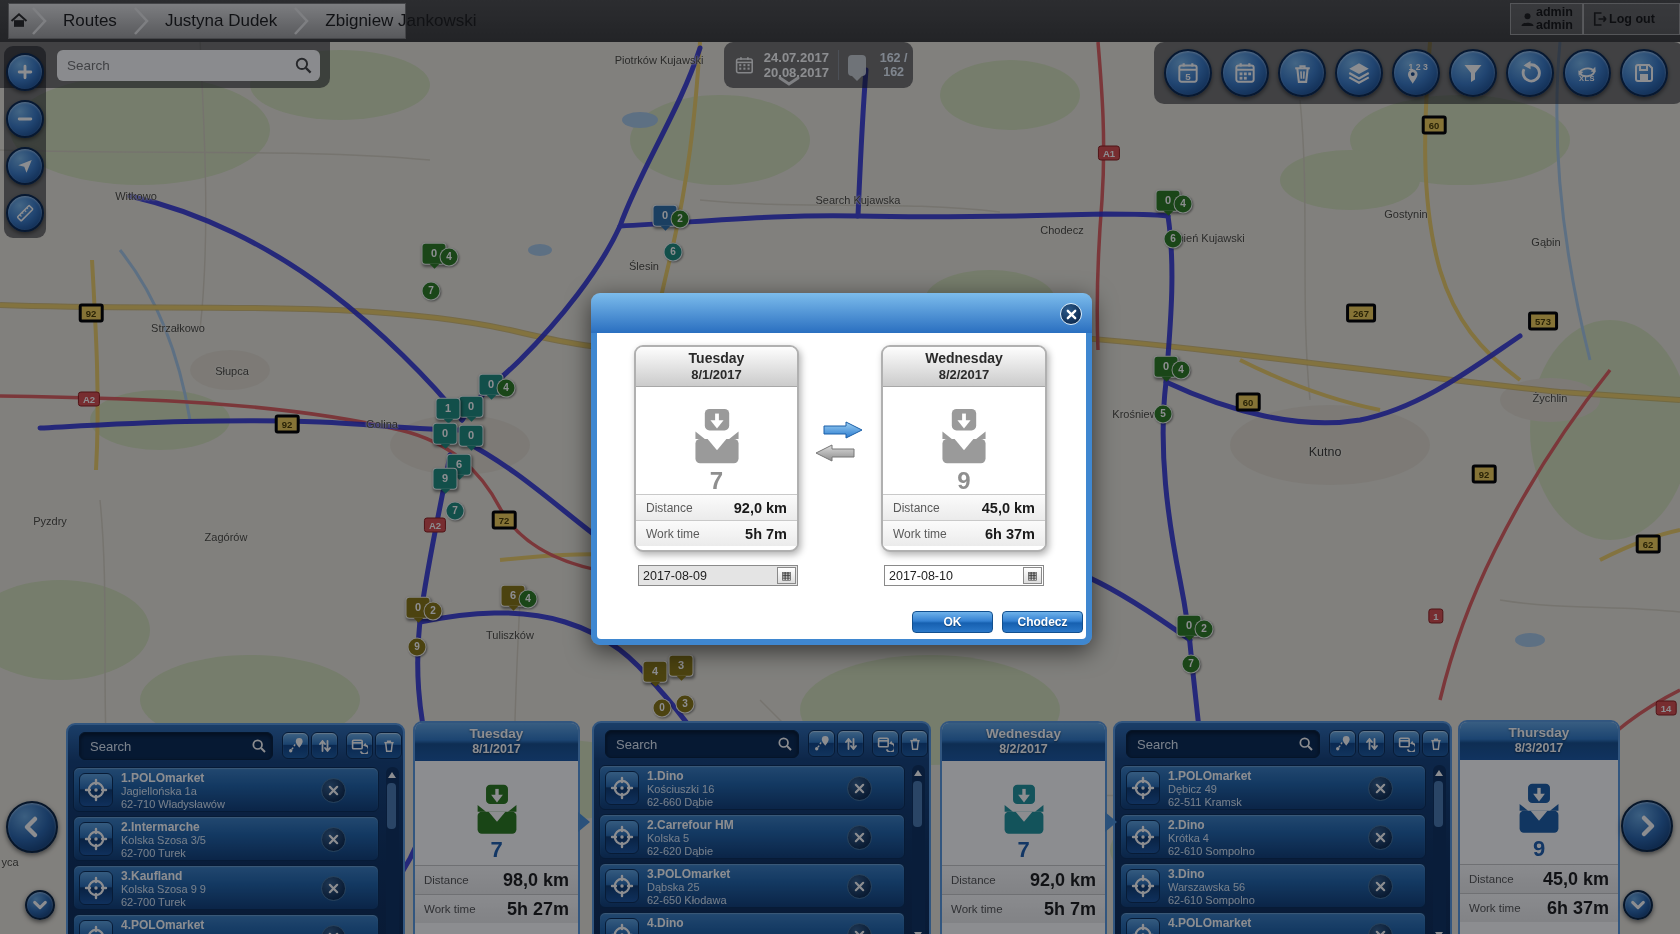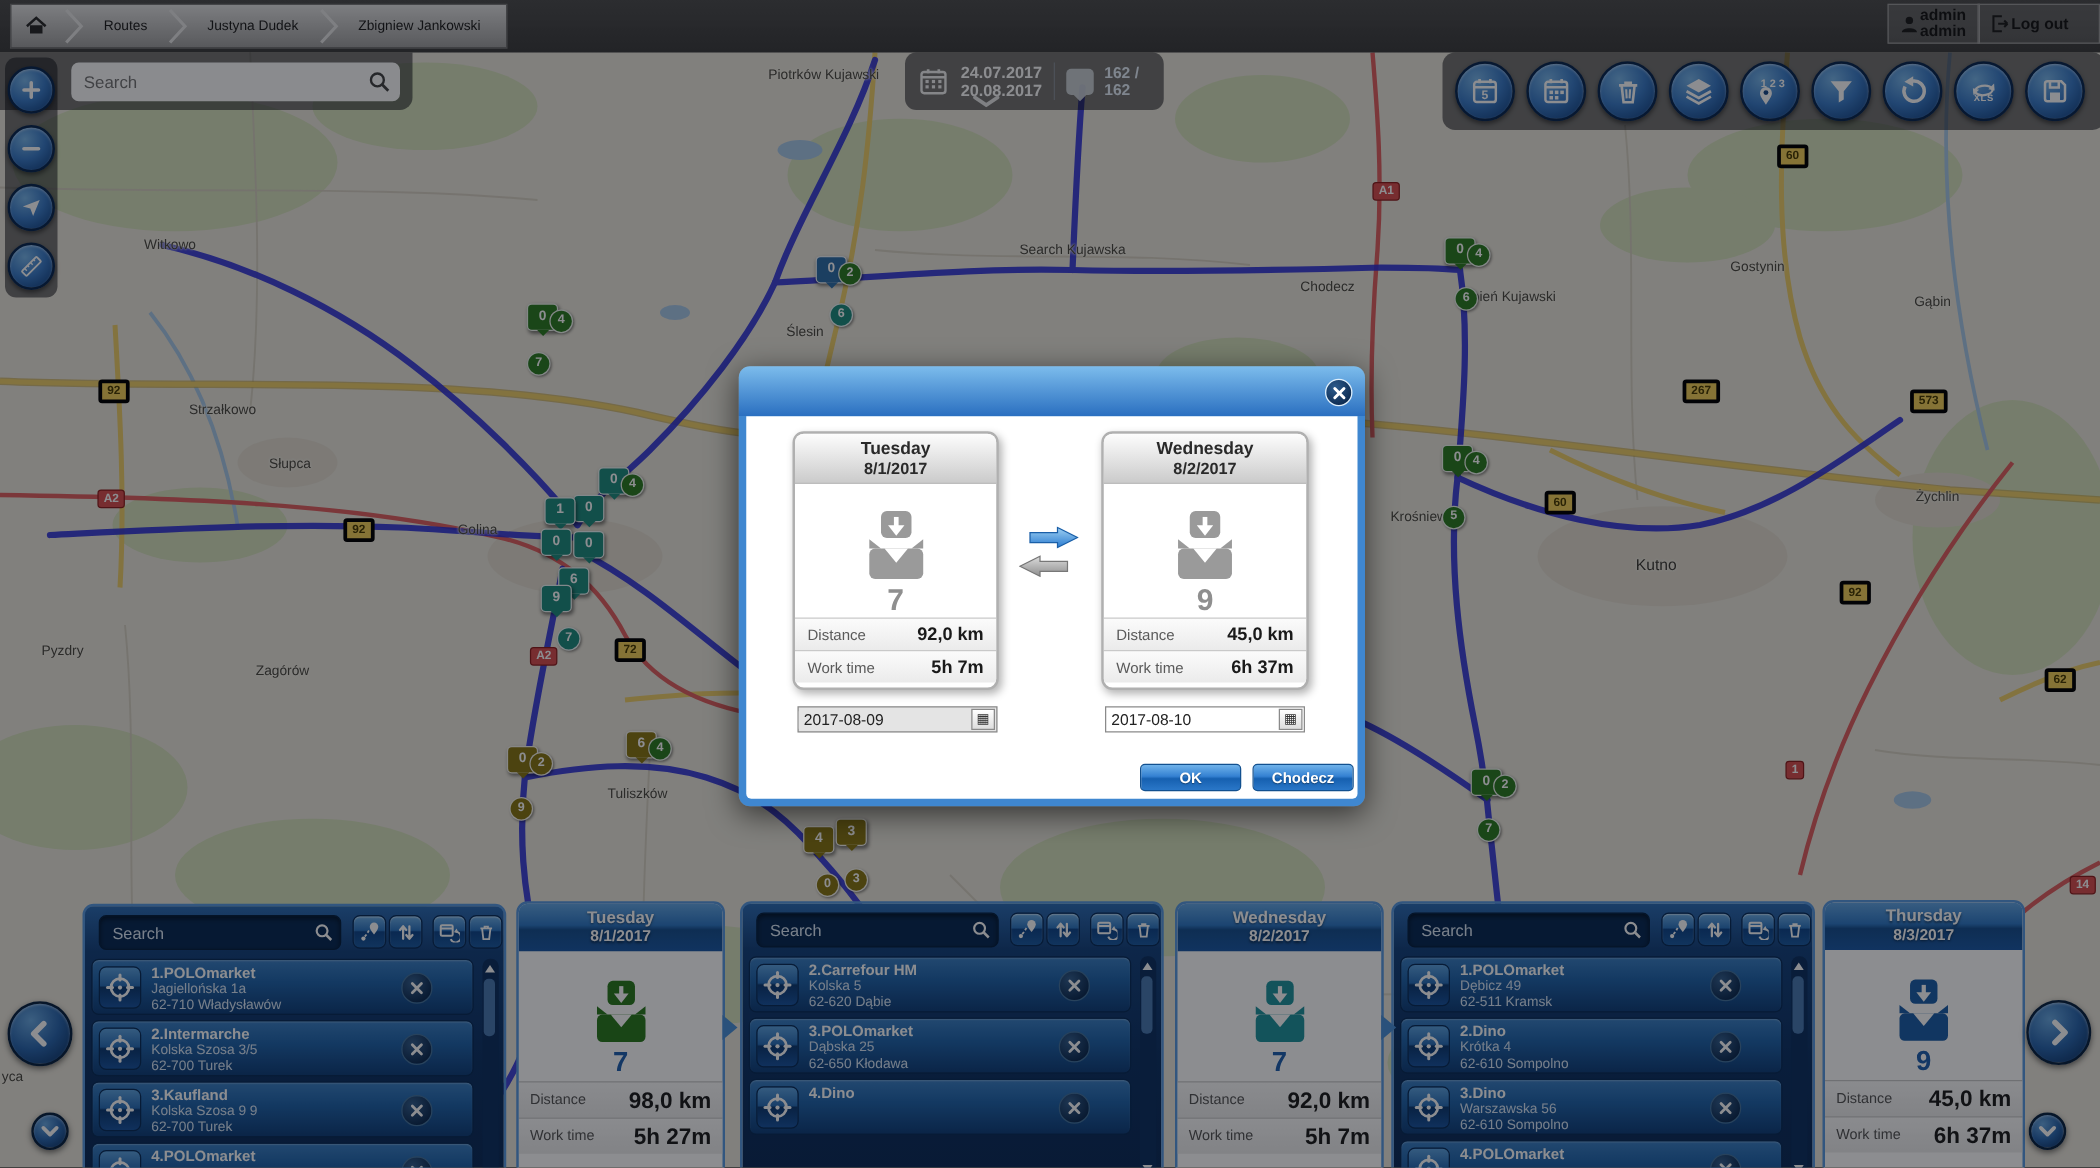--- a/index.html
+++ b/index.html
@@ -2,21 +2,21 @@
 <html><head>
 <meta charset="utf-8">
 <style>
   html,body{margin:0;padding:0;background:#222;}
   .stage{position:relative;width:1680px;height:934px;overflow:hidden;background:#454545;
          font-family:"Liberation Sans","DejaVu Sans",sans-serif;}
   
   .topstrip{position:absolute;left:0;top:0;width:1680px;height:42px;background:linear-gradient(#4e4e4e,#3d3d3d);z-index:6;}
   .crumbbar{position:absolute;left:8px;top:3px;height:34px;width:396px;background:linear-gradient(#e2e2e2,#9f9f9f);
             border:1px solid #7a7a7a;display:flex;align-items:center;}
-  .crumb{font-size:11px;color:#1c1c1c;padding:0 14px;white-space:nowrap;}
+  .crumb{font-size:17px;color:#1c1c1c;padding:0 14px;white-space:nowrap;}
   .crumb-sep{width:20px;height:30px;flex:0 0 auto;}
   .homebox{width:40px;display:flex;justify-content:center;align-items:center;}
   .userbox{position:absolute;top:3px;height:30px;background:rgba(190,190,190,.22);border:1px solid #9a9a9a;
            display:flex;align-items:center;gap:0;padding:0 8px;color:#161616;}
   .userbox .ul{font-size:12.5px;font-weight:bold;line-height:13px;}
   
   #mapsvg{position:absolute;left:0;top:40px;z-index:1;}
   .deco{position:absolute;left:0;top:0;width:1680px;height:934px;z-index:2;pointer-events:none;}
   .mlabel{position:absolute;transform:translate(-50%,-50%);font-size:11px;color:#4c4a42;white-space:nowrap;text-shadow:0 0 2px #f2efe6,0 0 2px #f2efe6;}
   .mlabel.big{font-size:12.5px;color:#3c3a34;}
@@ -31,21 +31,21 @@
         font-size:10px;font-weight:bold;text-align:center;line-height:16px;border:1.5px solid rgba(255,255,255,.92);
         box-shadow:1px 1px 2px rgba(0,0,0,.4);pointer-events:auto;}
   .c-teal{background:#1f8c7e;} .mpin.c-teal::after{border-top-color:#1f8c7e;}
   .c-green{background:#2e7d22;} .mpin.c-green::after{border-top-color:#2e7d22;}
   .c-olive{background:#8a7714;} .mpin.c-olive::after{border-top-color:#8a7714;}
   .c-blue{background:#2f6fa8;} .mpin.c-blue::after{border-top-color:#2f6fa8;}
   
   .darkbox{position:absolute;background:rgba(20,22,27,.55);z-index:5;}
   .searchband{left:0;top:42px;width:330px;height:46px;border-radius:0 0 10px 0;}
   .ctrlband{left:4px;top:46px;width:42px;height:192px;border-radius:9px;}
-  .datebar{left:724px;top:42px;width:207px;height:46px;border-radius:9px;display:flex;align-items:center;}
+  .datebar{left:724px;top:42px;width:189px;height:46px;border-radius:9px;display:flex;align-items:center;text-align:center;}
   .tbar{left:1154px;top:42px;width:520px;height:62px;border-radius:10px;display:flex;align-items:center;gap:9px;padding-left:10px;}
   .mapsearch{position:absolute;left:57px;top:50px;width:263px;height:31px;z-index:6;}
   .mapsearch input{width:100%;height:100%;border:none;border-radius:6px;background:#fbfbfb;font-size:13.5px;color:#444;
                    padding:0 30px 0 10px;box-sizing:border-box;font-family:inherit;}
   .mapsearch svg{position:absolute;right:7px;top:6px;}
   .circle-btn{position:absolute;border-radius:50%;z-index:6;display:flex;align-items:center;justify-content:center;flex-direction:column;
       background:radial-gradient(circle at 35% 28%,#79b6ea 0%,#3b7cc8 48%,#0e3a77 100%);
       border:2px solid #0a2850;box-shadow:inset 0 1px 2px rgba(255,255,255,.5),0 2px 4px rgba(0,0,0,.5);box-sizing:border-box;}
   .tb-btn{position:static;width:48px;height:48px;flex:0 0 auto;}
   .xlsl{font-size:7.5px;font-weight:bold;color:#fff;margin-top:-4px;letter-spacing:.5px;}
@@ -669,20 +669,44 @@
               <g stroke="#fff" stroke-width="2.4" stroke-linecap="round">
                 <line x1="12" y1="2" x2="12" y2="6"></line>
                 <line x1="12" y1="18" x2="12" y2="22"></line>
                 <line x1="2" y1="12" x2="6" y2="12"></line>
                 <line x1="18" y1="12" x2="22" y2="12"></line>
               </g>
               <circle cx="12" cy="12" r="1.7" fill="#fff"></circle>
             </svg>
     </div>
     <div class="li-tx">
+      <div class="li-t">1.Dino</div>
+      <div class="li-a1">Kościuszki 16</div>
+      <div class="li-a2">62-660 Dąbie</div>
+    </div>
+    <div class="li-x">
+      <svg width="11" height="11" viewBox="0 0 12 12">
+              <path d="M2 2 L10 10 M10 2 L2 10" stroke="#fff" stroke-width="2.4" stroke-linecap="round"></path>
+            </svg>
+    </div>
+  </div>
+        <div class="li">
+    <div class="li-ic">
+      <svg width="24" height="24" viewBox="0 0 24 24">
+              <circle cx="12" cy="12" r="7.2" fill="none" stroke="#fff" stroke-width="2.2"></circle>
+              <g stroke="#fff" stroke-width="2.4" stroke-linecap="round">
+                <line x1="12" y1="2" x2="12" y2="6"></line>
+                <line x1="12" y1="18" x2="12" y2="22"></line>
+                <line x1="2" y1="12" x2="6" y2="12"></line>
+                <line x1="18" y1="12" x2="22" y2="12"></line>
+              </g>
+              <circle cx="12" cy="12" r="1.7" fill="#fff"></circle>
+            </svg>
+    </div>
+    <div class="li-tx">
       <div class="li-t">2.Carrefour HM</div>
       <div class="li-a1">Kolska 5</div>
       <div class="li-a2">62-620 Dąbie</div>
     </div>
     <div class="li-x">
       <svg width="11" height="11" viewBox="0 0 12 12">
               <path d="M2 2 L10 10 M10 2 L2 10" stroke="#fff" stroke-width="2.4" stroke-linecap="round"></path>
             </svg>
     </div>
   </div>

